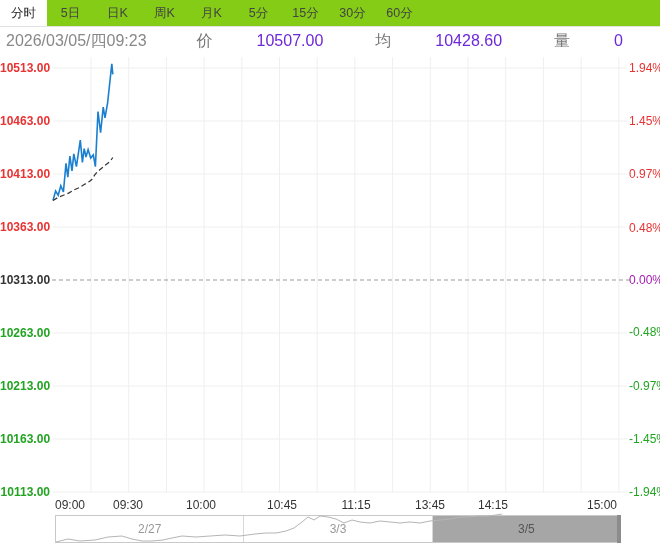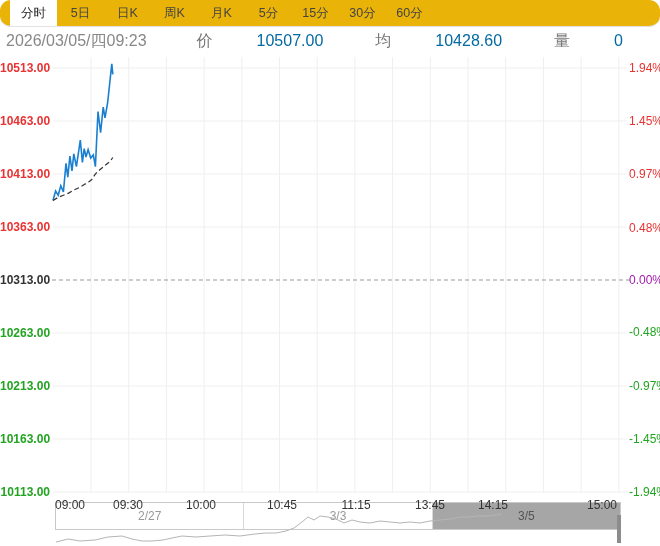--- a/index.html
+++ b/index.html
@@ -1,37 +1,37 @@
 <!DOCTYPE html>
 <html><head>
 <meta charset="utf-8">
 <style>
   html,body{margin:0;padding:0;background:#fff;}
   .screen{position:relative;width:660px;height:546px;background:#fff;overflow:hidden;
           font-family:"Liberation Sans","DejaVu Sans",sans-serif;}
   
-  .tabbar{position:absolute;left:0;top:0;width:660px;height:27px;background:#eab308;
-          border-bottom:1px solid #e2e2e6;display:flex;align-items:stretch;padding-left:10px;box-sizing:border-box;border-radius:11px;}
+  .tabbar{position:absolute;left:0;top:0;width:660px;height:27px;background:#84cc16;
+          border-bottom:1px solid #e2e2e6;display:flex;align-items:stretch;box-sizing:border-box;}
   .tab{width:47px;display:flex;align-items:center;justify-content:center;font-size:12.5px;color:#444;cursor:pointer;}
   .tab.selected{background:#fff;color:#222;}
   
   .infobar{position:absolute;left:6px;top:30px;height:22px;display:flex;align-items:center;
            font-size:16px;white-space:nowrap;gap:40px;}
   .infobar .dt{color:#888;margin-right:10px;}
   .infobar .lbl{color:#777;margin-right:4px;}
-  .infobar .val{color:#0369a1;margin-right:12px;}
+  .infobar .val{color:#6d28d9;margin-right:12px;}
   
   svg.canvas{position:absolute;left:0;top:0;z-index:2;}
   
   .ylab{position:absolute;font-size:12px;line-height:14px;z-index:3;}
   .ylab.left{left:0;width:50px;text-align:right;font-weight:bold;}
   .ylab.right{left:629px;width:31px;text-align:right;}
   .xlab{position:absolute;top:498px;font-size:12px;color:#333;transform:translateX(-50%);z-index:3;}
   
-  .nav{position:absolute;left:55px;top:502px;width:566px;height:28px;box-sizing:border-box;
+  .nav{position:absolute;left:55px;top:515px;width:566px;height:28px;box-sizing:border-box;
        border:1px solid #c9c9c9;background:#fff;display:flex;z-index:1;}
   .nav .section{flex:1;border-right:1px solid #d8d8d8;display:flex;align-items:center;justify-content:center;
                 font-size:12px;color:#999;cursor:pointer;box-sizing:border-box;}
   .nav .section:last-child{border-right:none;}
   .nav .section.selected{background:#a6a6a6;color:#555;}
   .nav-handle{position:absolute;left:617px;top:515px;width:4px;height:28px;background:#8c8c8c;z-index:4;cursor:ew-resize;}
 </style>
 </head>
 <body>
 

